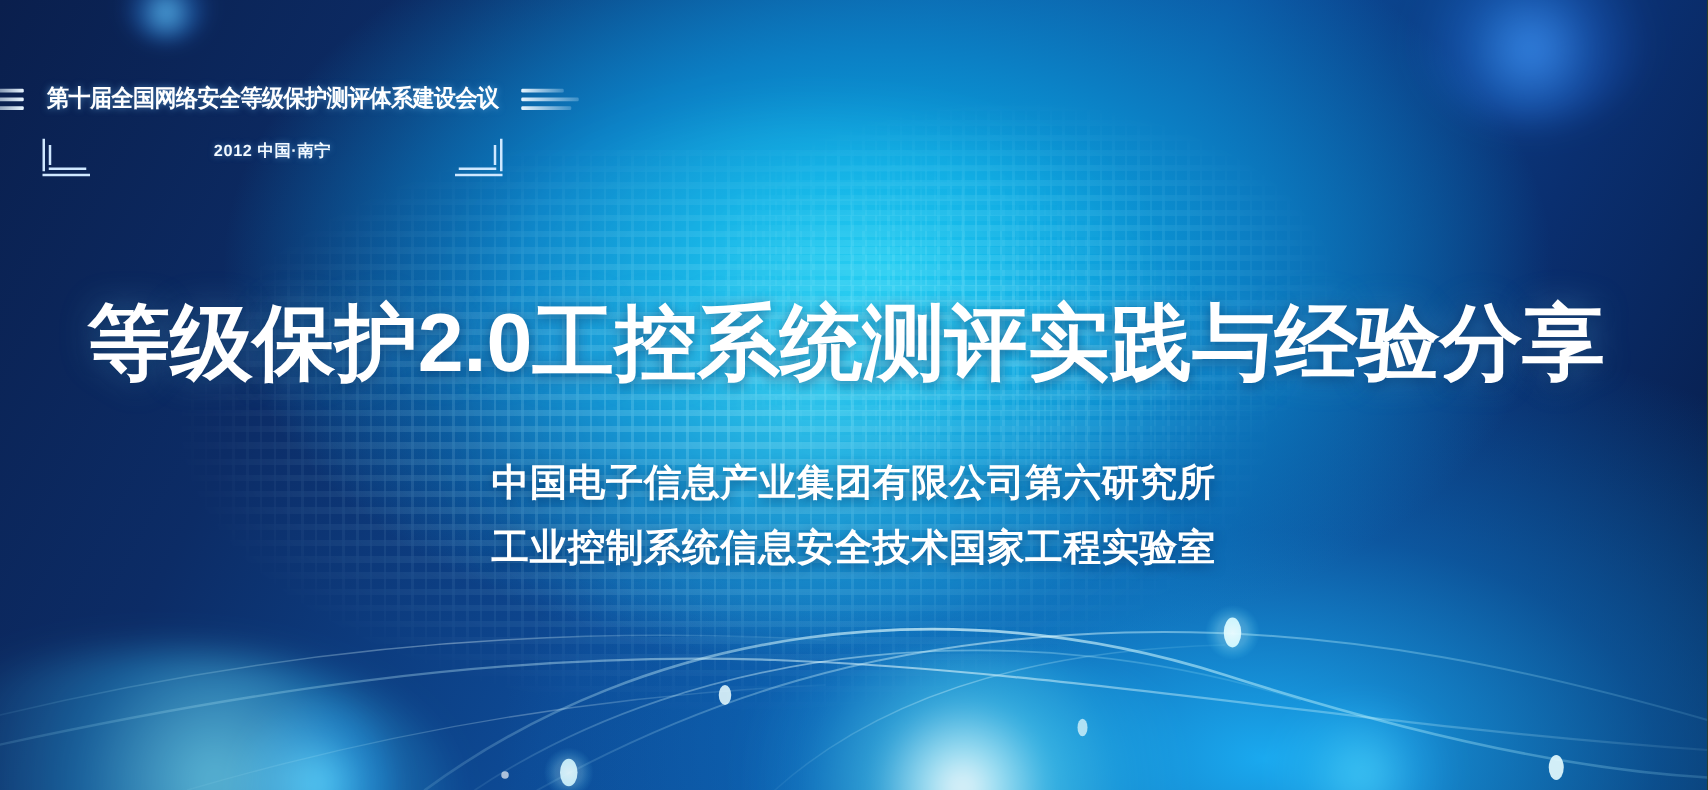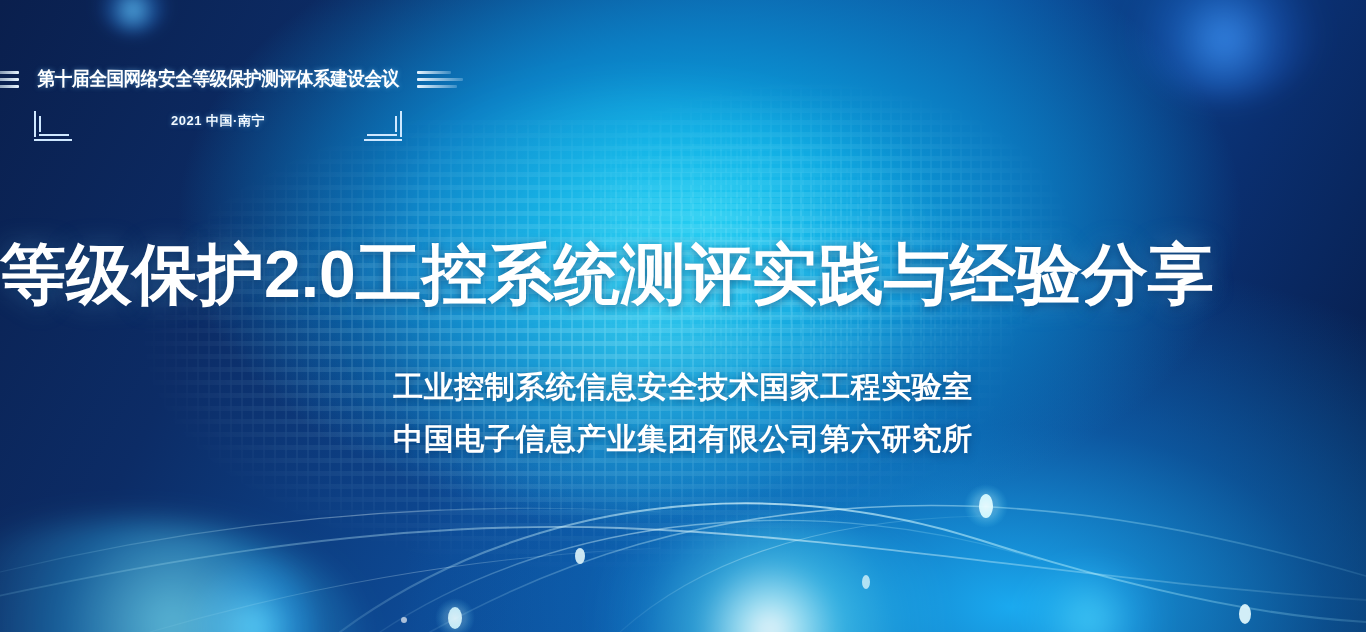--- a/index.html
+++ b/index.html
@@ -201,21 +201,21 @@
   .bracket.right i.h  { right: 4px;  bottom: 0;  width: 38px; height: 2px; }
   .bracket.right i.v2 { right: 9px;  top: 5px;   width: 2px; height: 16px; }
   .bracket.right i.h2 { right: 9px;  bottom: 5px;width: 30px; height: 2px; }
 
   
   .main-title {
     position: absolute;
     left: 0;
     right: 12px;
     top: 238px;
-    text-align: left;
+    text-align: center;
     font-size: 66px;
     font-weight: 700;
     color: #ffffff;
     letter-spacing: 0px;
     line-height: 1.12;
     white-space: nowrap;
     text-shadow:
       0 2px 10px rgba(4,40,90,0.55),
       0 0 26px rgba(120,215,255,0.35);
   }
@@ -323,31 +323,31 @@
           <span></span>
       </span>
     </div>
     <div class="logo-sub-row">
       <span class="bracket left">
         <i class="v"></i>
           <i class="h"></i>
           <i class="v2"></i>
           <i class="h2"></i>
       </span>
-      <span class="logo-sub-text">2021 中国·南宁</span>
+      <span class="logo-sub-text">2012 中国·南宁</span>
       <span class="bracket right">
         <i class="v"></i>
           <i class="h"></i>
           <i class="v2"></i>
           <i class="h2"></i>
       </span>
     </div>
   </div>
 
   <div class="main-title">等级保护2.0工控系统测评实践与经验分享</div>
 
   <div class="org-block">
+    <div class="org-line">中国电子信息产业集团有限公司第六研究所</div>
     <div class="org-line">工业控制系统信息安全技术国家工程实验室</div>
-    <div class="org-line">中国电子信息产业集团有限公司第六研究所</div>
   </div>
 
 
 </div>
 
 </body></html>

